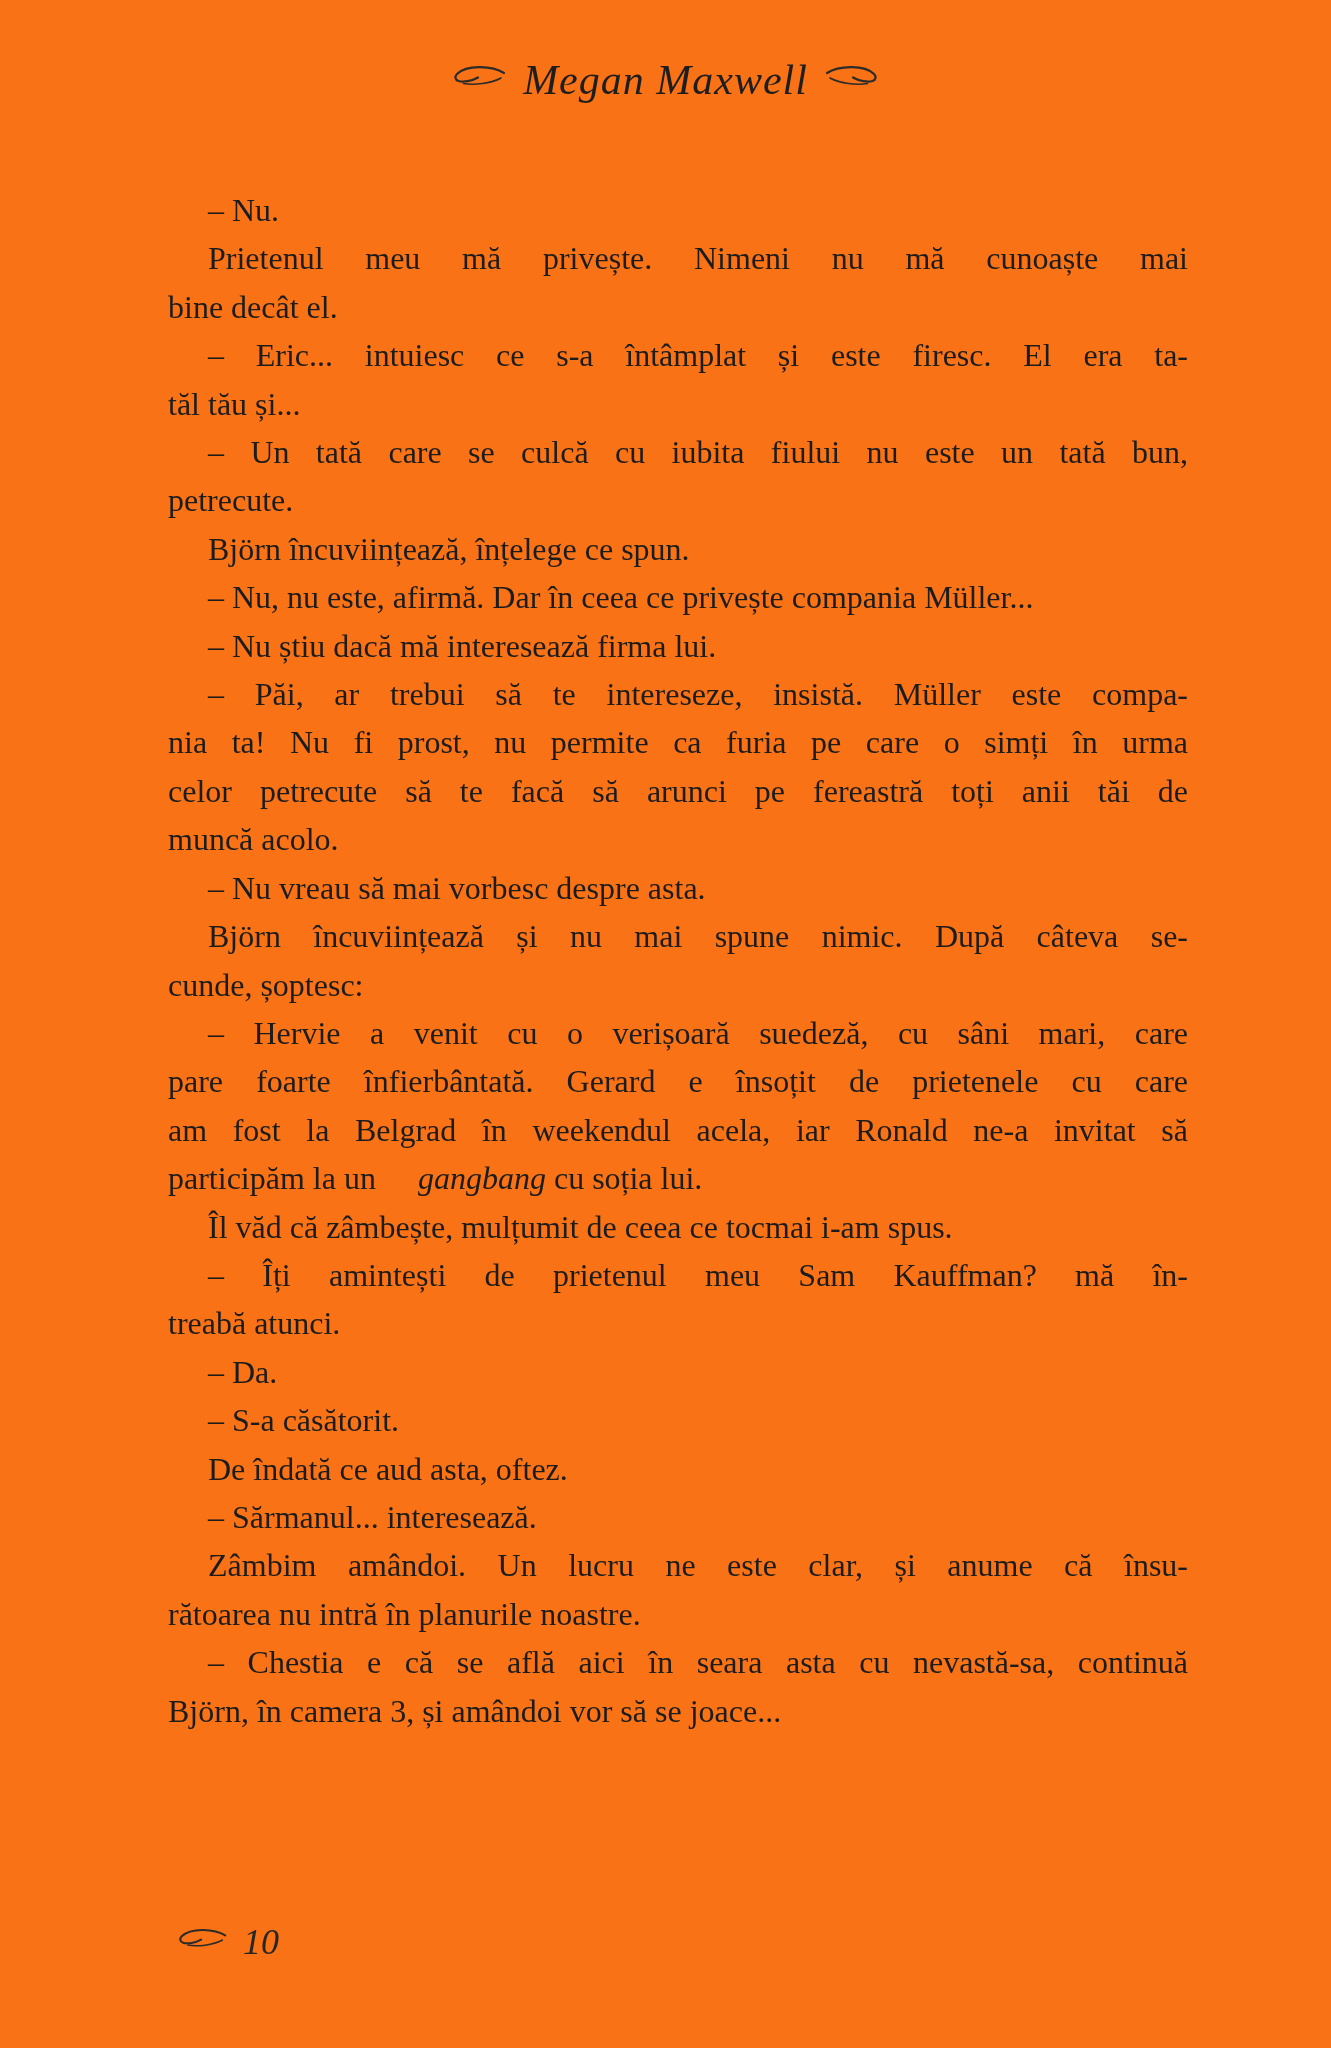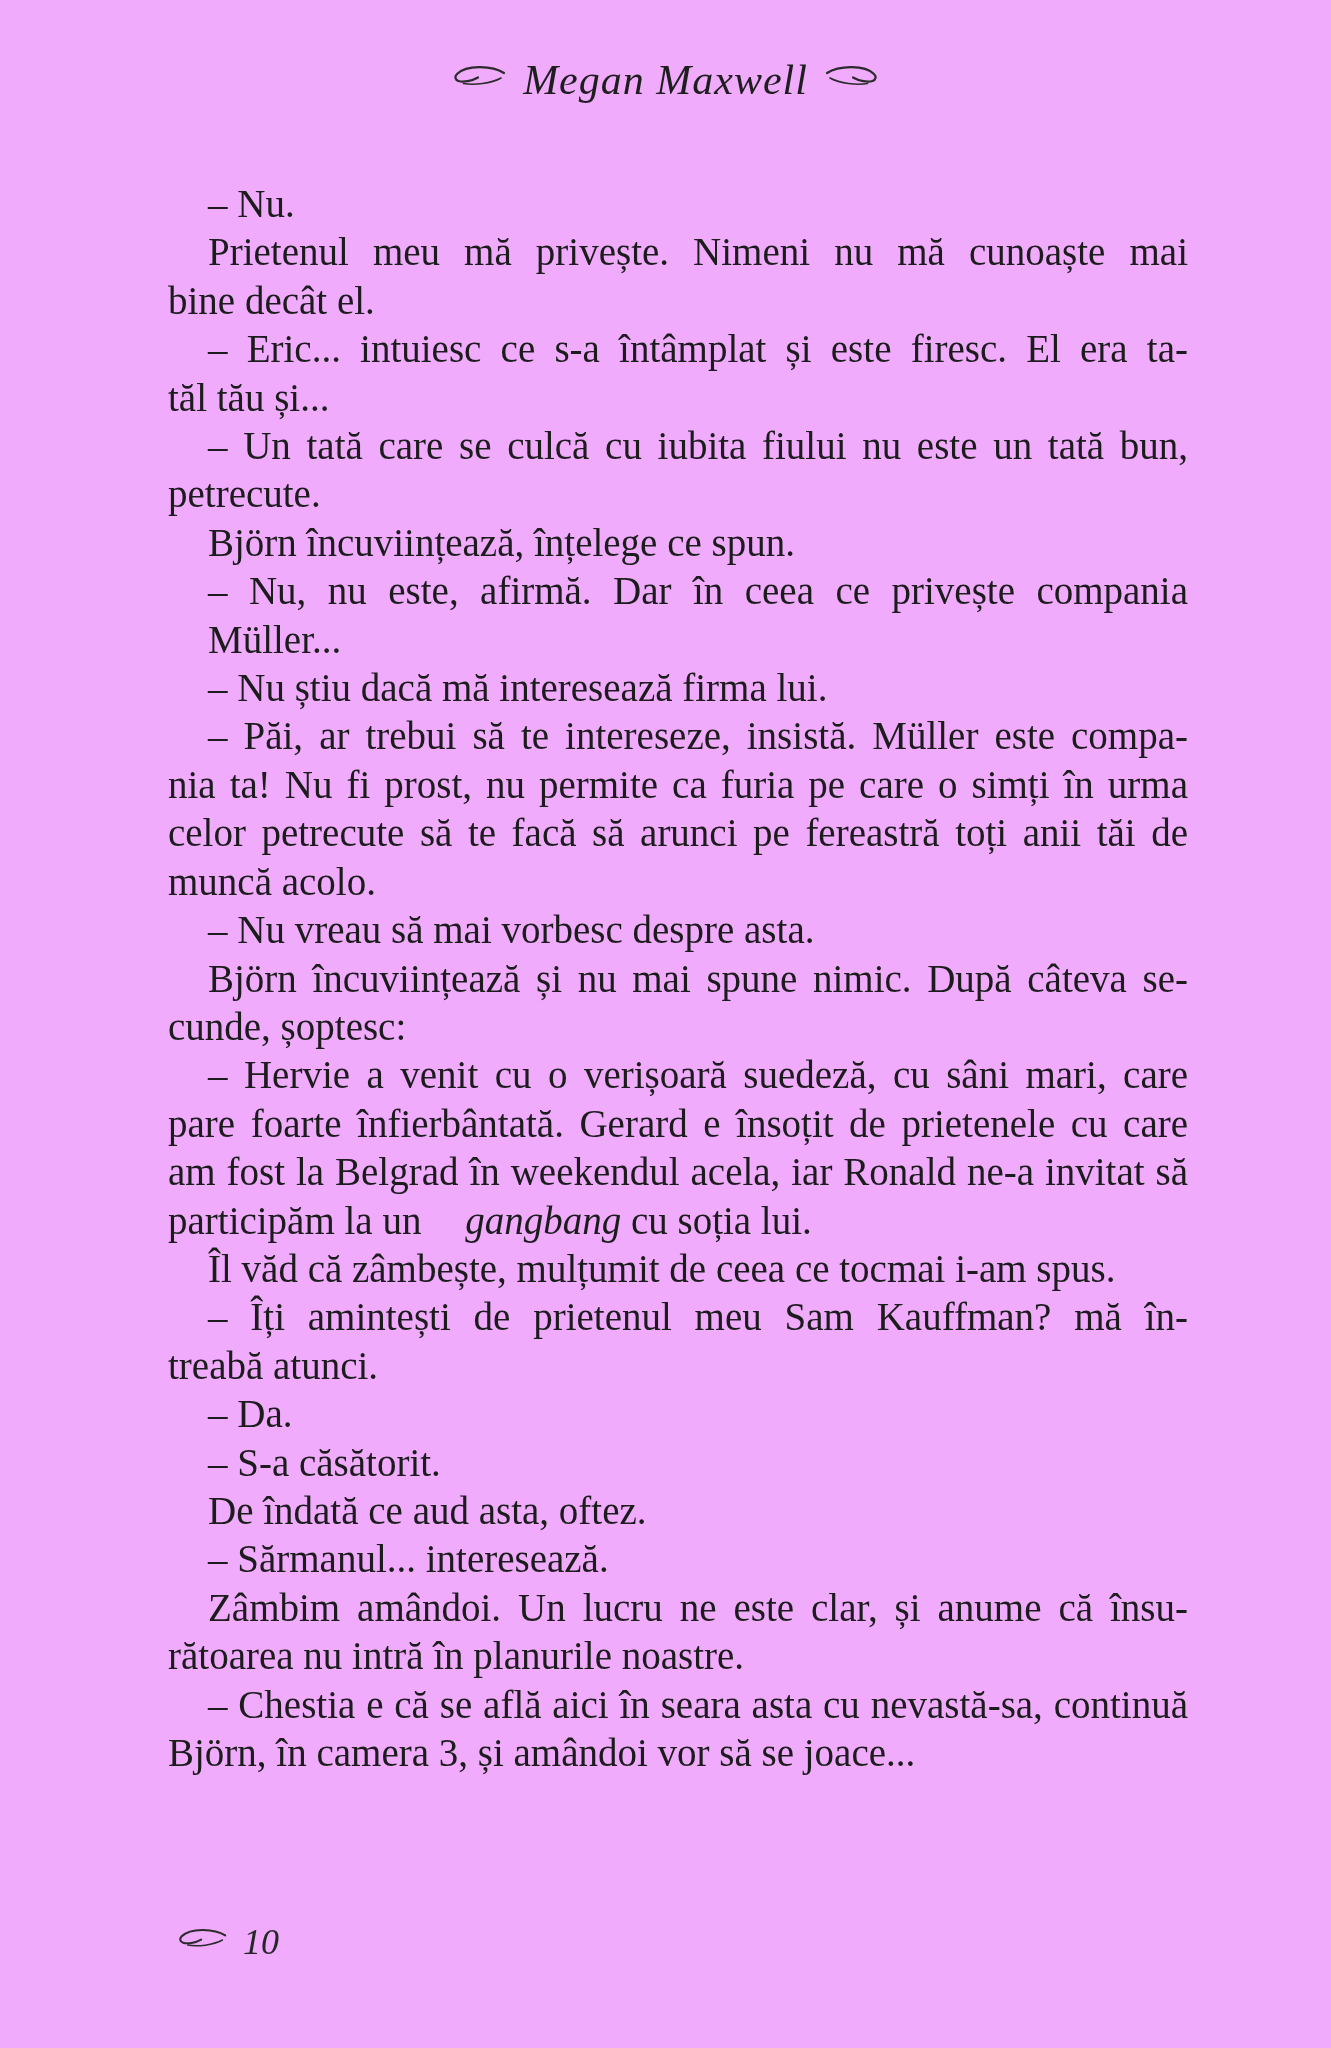--- a/index.html
+++ b/index.html
@@ -1,21 +1,21 @@
 <!DOCTYPE html>
 <html><head>
 <meta charset="utf-8">
 <style>
   html, body { margin: 0; padding: 0; background: #e9e9e9; }
   .page {
     position: relative;
     width: 1331px;
     height: 2048px;
     margin: 0 auto;
-    background: #f0abfc;
+    background: #f97316;
     font-family: "Liberation Serif", "DejaVu Serif", serif;
     color: #1c1c1c;
     overflow: hidden;
   }
   .running-header {
     position: absolute;
     top: 56px;
     left: 0;
     width: 100%;
     display: flex;
@@ -27,24 +27,24 @@
     font-style: italic;
     font-size: 42px;
     letter-spacing: 1px;
     color: #1e1e1e;
     white-space: nowrap;
   }
   .flourish { display: inline-block; flex: 0 0 auto; }
   .flourish.mirrored svg { transform: scaleX(-1); }
   .page-body {
     position: absolute;
-    top: 180px;
+    top: 186px;
     left: 168px;
     width: 1020px;
-    font-size: 39px;
+    font-size: 32px;
     line-height: 48.4px;
   }
   .ln {
     text-align: justify;
     text-align-last: justify;
     min-height: 48.4px;
   }
   .ln.first { padding-left: 40px; }
   .ln.last { text-align-last: left; }
   .ln i { font-style: italic; margin-left: 34px; }

